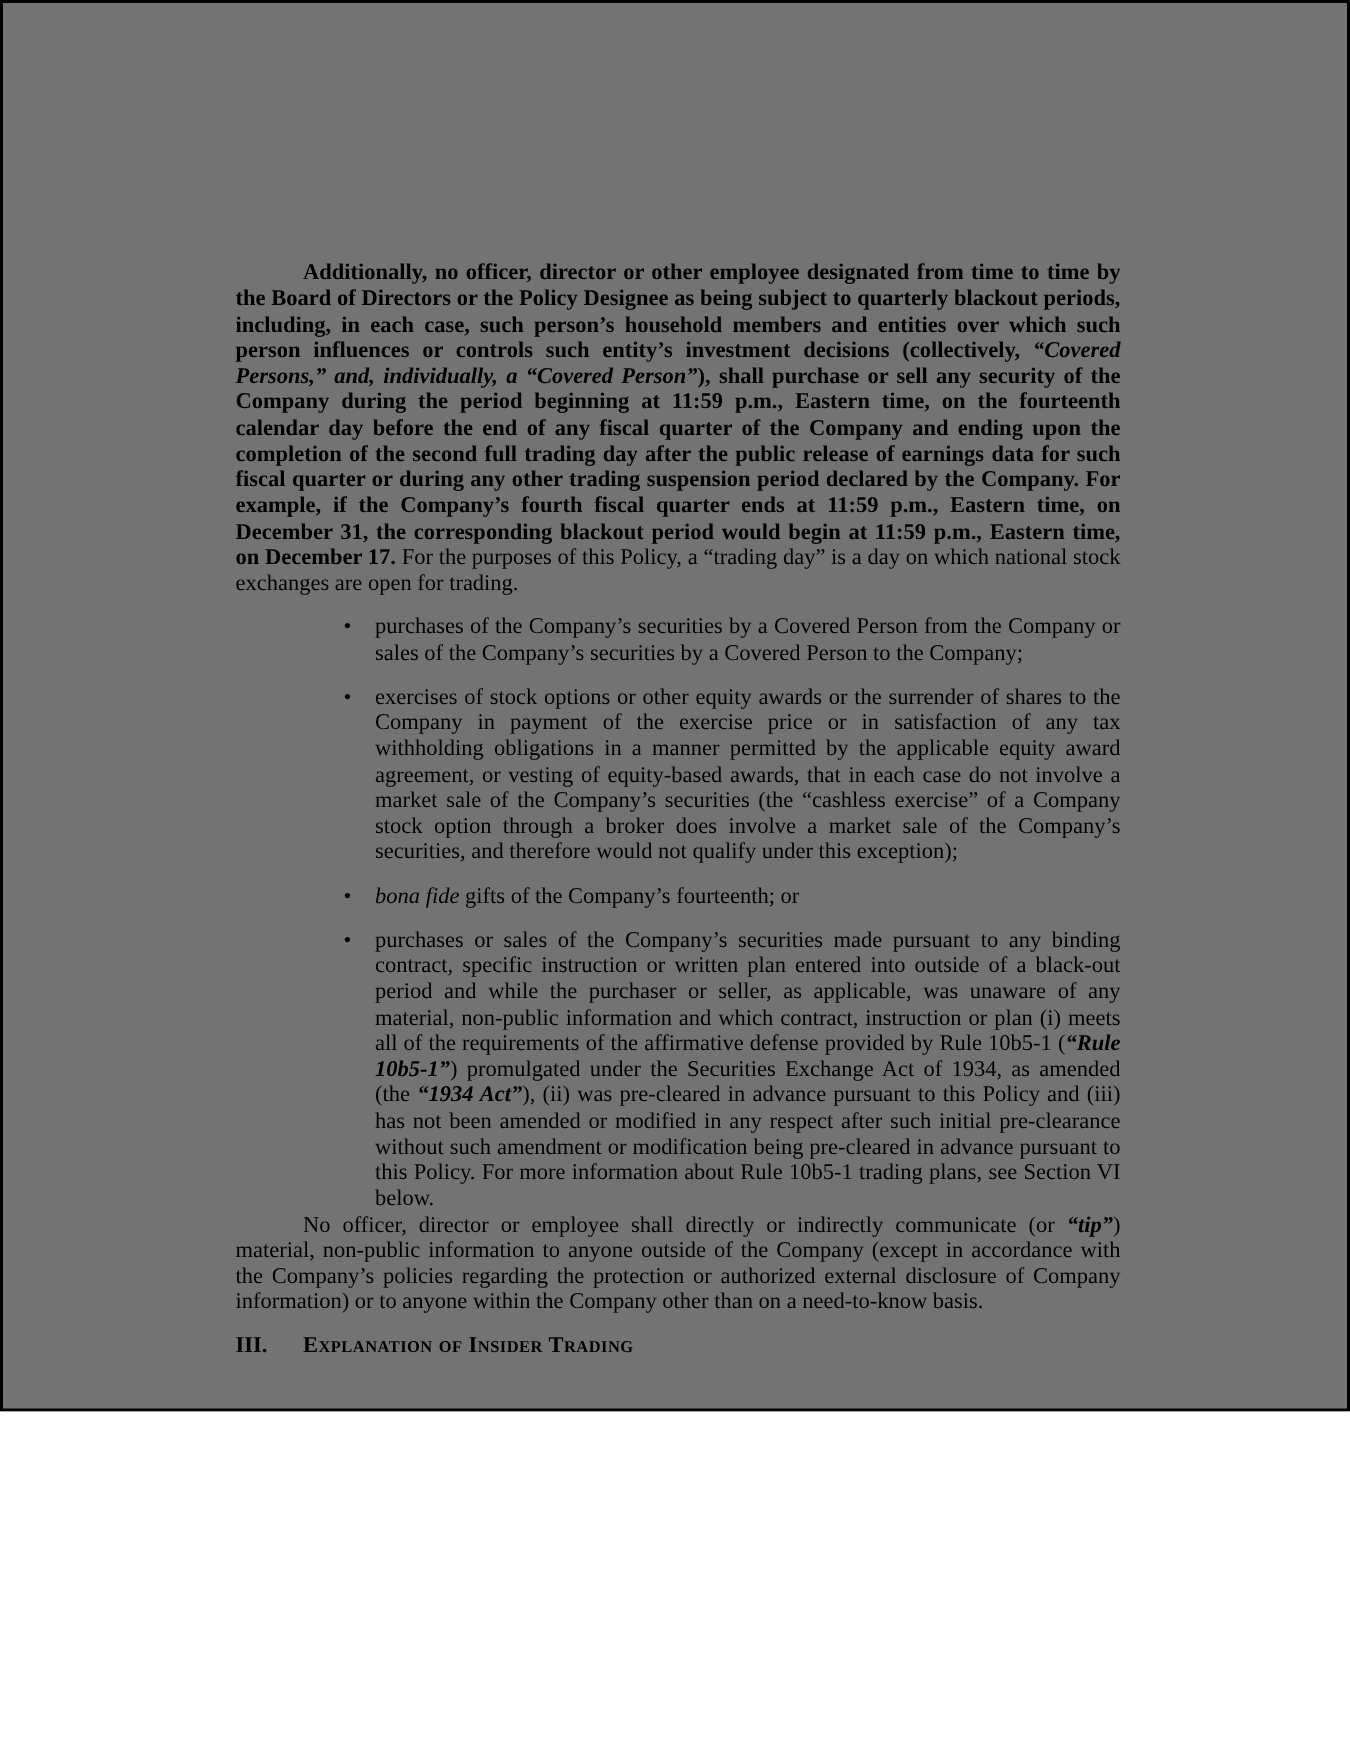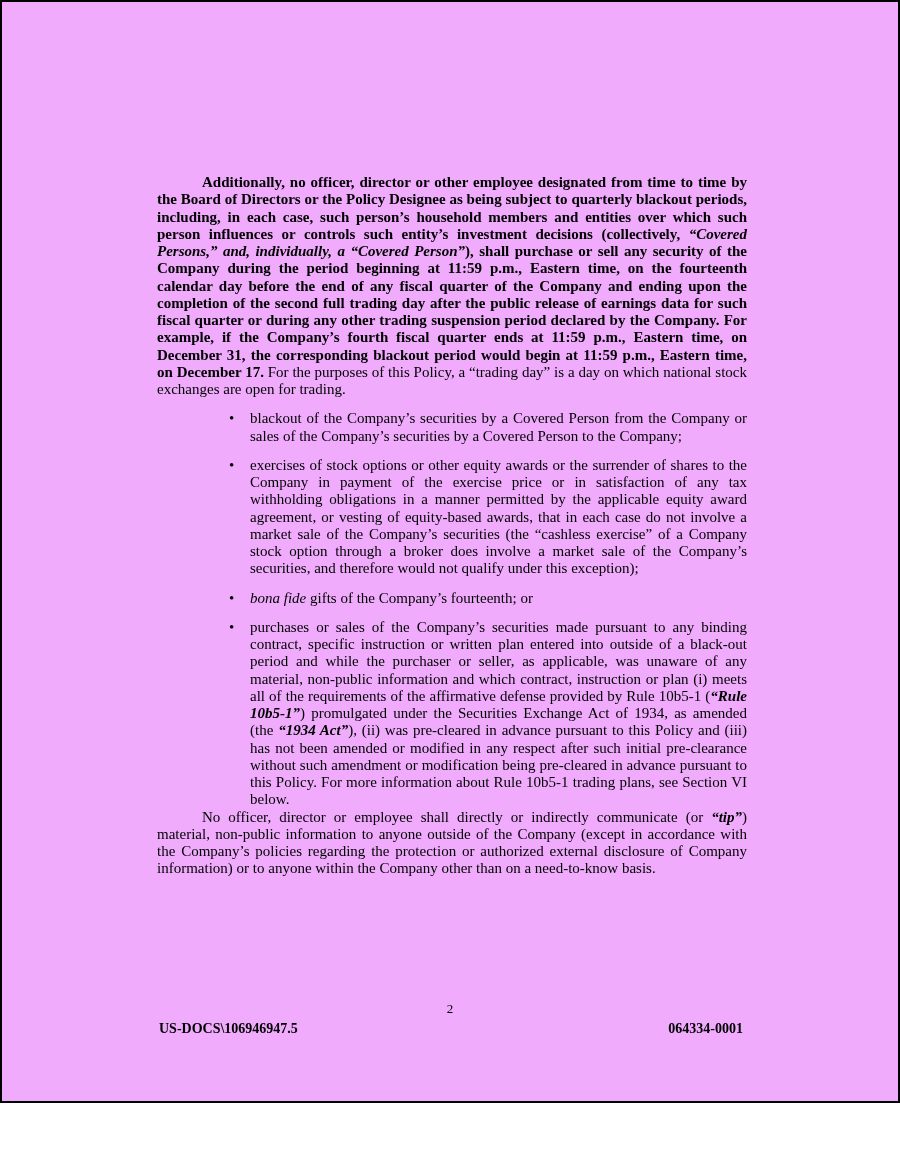--- a/index.html
+++ b/index.html
@@ -1,22 +1,22 @@
 <!DOCTYPE html>
 <html><head>
 <meta charset="utf-8">
 <style>
   html, body { margin: 0; padding: 0; background: #ffffff; }
   .page {
     position: relative;
     width: 900px;
-    height: 1103px;
+    height: 941px;
     box-sizing: border-box;
     border: 2px solid #000;
-    background: #f0abfc;
+    background: #737373;
     font-family: "Liberation Serif", serif;
     color: #000;
     overflow: hidden;
   }
   .content {
     position: absolute;
     top: 172px;
     left: 155px;
     width: 590px;
     font-size: 15px;
@@ -64,21 +64,21 @@
 <div class="page">
   <div class="content">
 
     <p class="para indent"><span class="bold">Additionally, no officer, director or other employee designated from time to time by the Board of Directors or the Policy Designee as being subject to quarterly blackout periods, including, in each case, such person’s household members and entities over which such person influences or controls such entity’s investment decisions (collectively, </span><span class="bi">“Covered Persons,” and, individually, a “Covered Person”</span><span class="bold">), shall purchase or sell any security of the Company during the period beginning at 11:59 p.m., Eastern time, on the fourteenth calendar day before the end of any fiscal quarter of the Company and ending upon the completion of the second full trading day after the public release of earnings data for such fiscal quarter or during any other trading suspension period declared by the Company.  For example, if the Company’s fourth fiscal quarter ends at 11:59 p.m., Eastern time, on December 31, the corresponding blackout period would begin at 11:59 p.m., Eastern time, on December 17.</span><span>  For the purposes of this Policy, a “trading day” is a day on which national stock exchanges are open for trading.</span></p>
 
 
     <div class="bullets">
 
       <div class="bullet-row">
         <span class="bullet-marker">•</span>
-        <span class="bullet-text">blackout of the Company’s securities by a Covered Person from the Company or sales of the Company’s securities by a Covered Person to the Company;</span>
+        <span class="bullet-text">purchases of the Company’s securities by a Covered Person from the Company or sales of the Company’s securities by a Covered Person to the Company;</span>
       </div>
 
       <div class="bullet-row">
         <span class="bullet-marker">•</span>
         <span class="bullet-text"><span>exercises of stock options or other equity awards or the surrender of shares to the Company in payment of the exercise price or in satisfaction of any tax withholding obligations in a manner permitted by the applicable equity award agreement, or vesting of equity-based awards, that in each case do not involve a market sale of the Company’s securities (the “cashless exercise” of a Company stock option through a broker </span><span class="ul">does</span><span> involve a market sale of the Company’s securities, and therefore would not qualify under this exception);</span></span>
       </div>
 
       <div class="bullet-row">
         <span class="bullet-marker">•</span>
         <span class="bullet-text"><span class="it">bona fide</span><span> gifts of the Company’s fourteenth; or</span></span>
@@ -86,20 +86,21 @@
 
       <div class="bullet-row">
         <span class="bullet-marker">•</span>
         <span class="bullet-text"><span>purchases or sales of the Company’s securities made pursuant to any binding contract, specific instruction or written plan entered into outside of a black-out period and while the purchaser or seller, as applicable, was unaware of any material, non-public information and which contract, instruction or plan (i) meets all of the requirements of the affirmative defense provided by Rule 10b5-1 (</span><span class="bi">“Rule 10b5-1”</span><span>) promulgated under the Securities Exchange Act of 1934, as amended (the </span><span class="bi">“1934 Act”</span><span>), (ii) was pre-cleared in advance pursuant to this Policy and (iii) has not been amended or modified in any respect after such initial pre-clearance without such amendment or modification being pre-cleared in advance pursuant to this Policy.  For more information about Rule 10b5-1 trading plans, see Section VI below.</span></span>
       </div>
 
     </div>
 
     <p class="para indent"><span>No officer, director or employee shall directly or indirectly communicate (or </span><span class="bi">“tip”</span><span>) material, non-public information to anyone outside of the Company (except in accordance with the Company’s policies regarding the protection or authorized external disclosure of Company information) or to anyone within the Company other than on a need-to-know basis.</span></p>
 
+    <p class="para heading"><span class="h-num">III.</span><span class="h-title">Explanation of Insider Trading</span></p>
 
 
   </div>
 
   <div class="page-num">2</div>
 
   <div class="footer-row">
     <span>US-DOCS\106946947.5</span>
     <span>064334-0001</span>
   </div>

